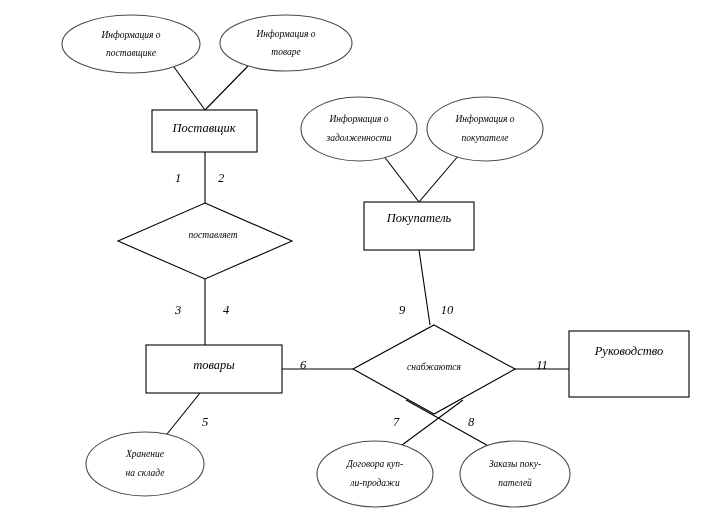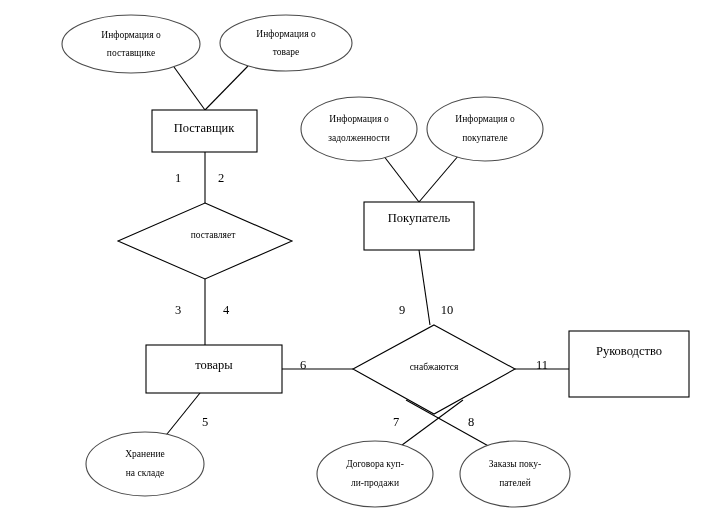--- a/index.html
+++ b/index.html
@@ -9,20 +9,21 @@
   }
   body {
     font-family: "Liberation Serif", "DejaVu Serif", serif;
   }
   #diagram-root {
     position: relative;
     width: 715px;
     height: 524px;
     background: #ffffff;
     overflow: hidden;
+    font-style: italic;
   }
   svg#er-canvas {
     display: block;
     width: 715px;
     height: 524px;
   }
   .shape-outline {
     fill: #ffffff;
     stroke: #000000;
     stroke-width: 1.1;

